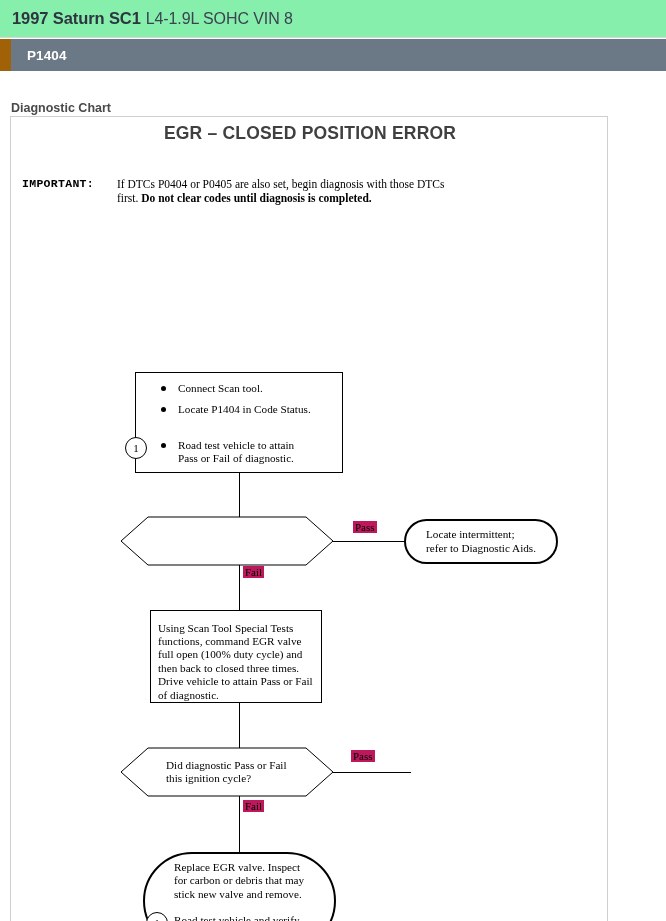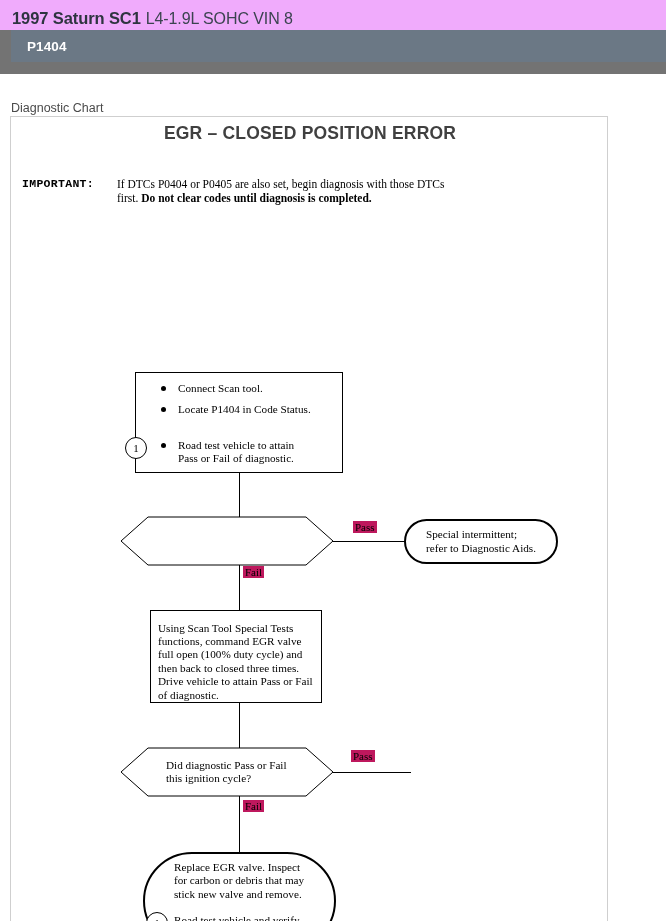--- a/index.html
+++ b/index.html
@@ -14,21 +14,21 @@
     overflow: hidden;
     font-family: "Liberation Sans", sans-serif;
     -webkit-font-smoothing: antialiased;
   }
 
   
   .vehicle-header {
     position: absolute;
     left: 0; top: 0;
     width: 666px; height: 38px;
-    background: #f0abfc;
+    background: #86efac;
     border-bottom: 1px solid #d7d7da;
     box-sizing: border-box;
     display: flex;
     align-items: center;
     padding-left: 12px;
   }
   .vehicle-title-strong {
     font-size: 16.5px;
     font-weight: bold;
     color: #2e3440;
@@ -38,23 +38,23 @@
     font-size: 16px;
     font-weight: normal;
     color: #3b4350;
     margin-left: 5px;
     letter-spacing: -0.1px;
   }
 
   
   .code-bar-wrap {
     position: absolute;
-    left: 0; top: 30px;
-    width: 666px; height: 44px;
-    background: #737373;
+    left: 0; top: 39px;
+    width: 666px; height: 32px;
+    background: #a16207;
   }
   .code-bar {
     position: absolute;
     left: 11px; top: 0;
     width: 655px; height: 32px;
     background: #6b7885;
     display: flex;
     align-items: center;
     padding-left: 16px;
     box-sizing: border-box;
@@ -65,21 +65,21 @@
     color: #ffffff;
     letter-spacing: 0.1px;
   }
 
   
   .section-caption {
     position: absolute;
     left: 11px; top: 101px;
     font-size: 12.5px;
     color: #4a4a4a;
-    font-weight: normal;
+    font-weight: bold;
   }
 
   
   .chart-container {
     position: absolute;
     left: 10px; top: 116px;
     width: 598px; height: 830px;
     background: #ffffff;
     border: 1px solid #cfcfcf;
     box-sizing: border-box;
@@ -265,21 +265,21 @@
 
     <div class="conn conn-v" style="left:228px; top:356px; height:44px;"></div>
 
 
     <div class="conn conn-h" style="left:322px; top:424px; width:72px;"></div>
     <div class="conn-label" style="left:342px; top:404px;">Pass</div>
 
     <div class="oval" style="left:393px; top:402px; width:154px; height:45px; border-radius:23px;
                 display:flex; align-items:center; justify-content:center;">
       <div class="oval-text" style="text-align:left;">
-        <span>Special intermittent;</span><br>
+        <span>Locate intermittent;</span><br>
         <span>refer  to Diagnostic Aids.</span>
       </div>
     </div>
 
     <div class="conn conn-v" style="left:228px; top:448px; height:45px;"></div>
     <div class="conn-label" style="left:232px; top:449px;">Fail</div>
 
     <div class="proc-box" style="left:139px; top:493px; width:172px; height:93px;
                 display:flex; align-items:flex-end; padding:0 7px;">
       <div class="proc-text">Using Scan Tool Special Tests functions, command EGR valve full open (100% duty cycle) and then back to closed three times. Drive vehicle to attain Pass or Fail of diagnostic.</div>

